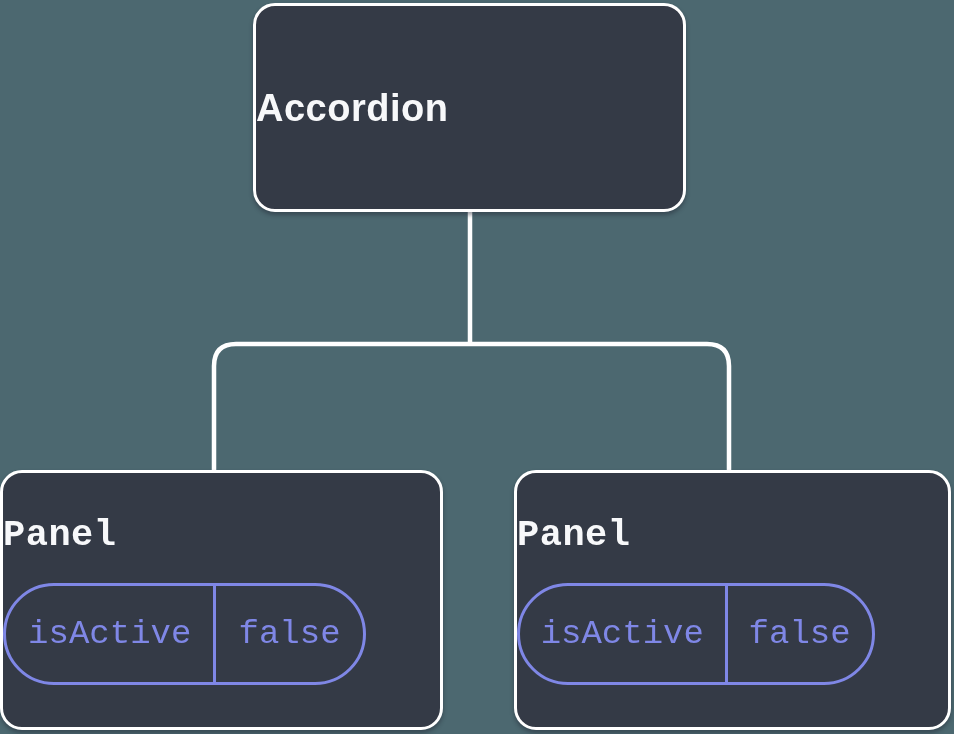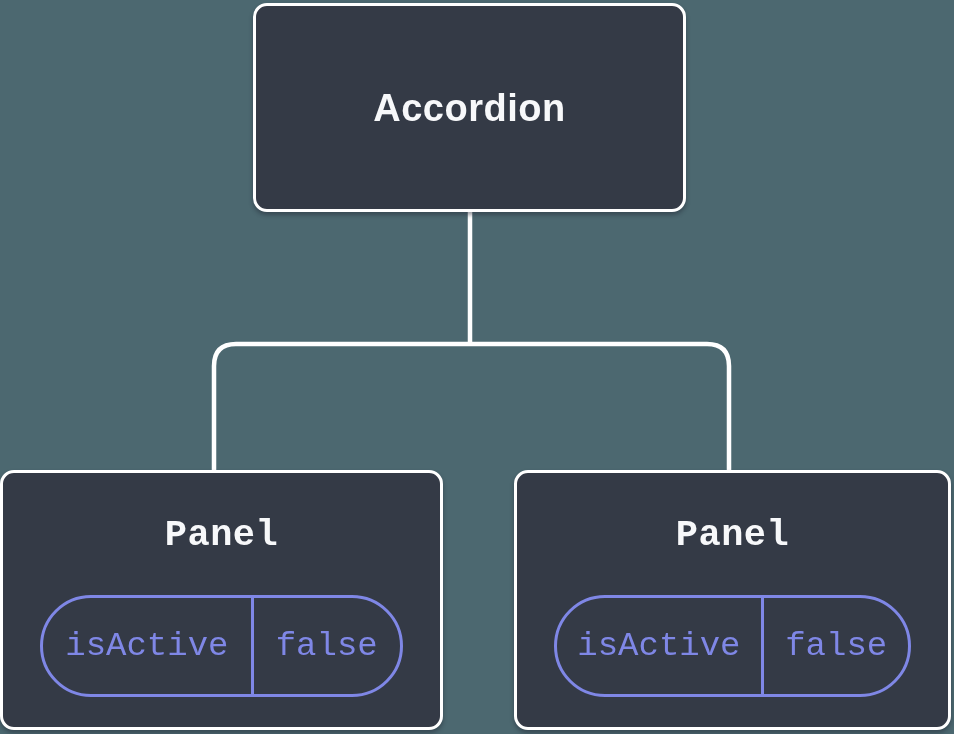--- a/index.html
+++ b/index.html
@@ -29,25 +29,25 @@
   }
   .connector-svg path{
     stroke:var(--connector);
     stroke-width:4.5;
     fill:none;
   }
   .node{
     position:absolute;
     background:var(--node-fill);
     border:3px solid var(--node-border);
-    border-radius:14px;
+    border-radius:22px;
     box-shadow:0 3px 4px rgba(30,36,48,0.45);
     display:flex;
     flex-direction:column;
-    align-items:center;
+    align-items:flex-start;
   }
   .node-root{
     left:253px;top:3px;
     width:433px;height:209px;
     justify-content:center;
   }
   .node-title{
     color:var(--title-text);
     font-size:38px;
     font-weight:600;
@@ -57,21 +57,21 @@
   .node-child{
     top:470px;
     height:260px;
     padding-top:40px;
     font-family:Liberation Mono, monospace;
   }
   .node-child-left{ left:0px;  width:443px; }
   .node-child-right{ left:514px; width:437px; }
   .node-child .node-title{ font-size:37px; }
   .prop-pill{
-    margin-top:38px;
+    margin-top:26px;
     width:83%;
     height:102px;
     border:3px solid var(--accent-purple);
     border-radius:51px;
     display:flex;
     align-items:stretch;
     overflow:hidden;
   }
   .prop-cell{
     display:flex;

